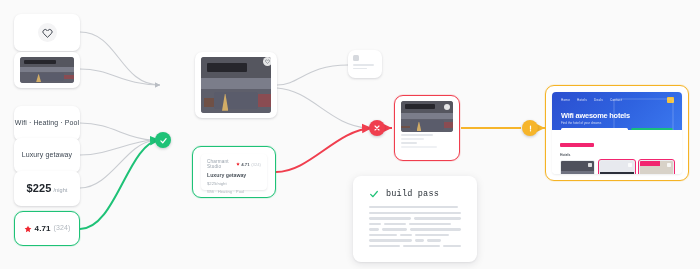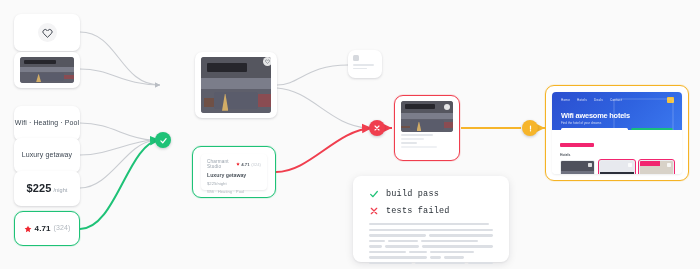--- a/index.html
+++ b/index.html
@@ -315,32 +315,26 @@
       </div>
       <div class="redcard-meta">
         <div class="skel" style="width:62%"></div>
         <div class="skel" style="width:44%;background:#eceef1"></div>
         <div class="skel" style="width:30%"></div>
         <div class="skel" style="width:70%;background:#eff1f4"></div>
       </div>
     </div>
   </div>
 
-  <div class="console" style="left:353px;top:176px;width:156px;height:86px;">
+  <div class="console" style="left:353px;top:176px;width:124px;height:86px;">
     <div class="c-row">
       <svg width="10" height="10" viewBox="0 0 24 24">
         <path d="M4 13 9.5 18.5 20 6" fill="none" stroke="#1ec277" stroke-width="3" stroke-linecap="round" stroke-linejoin="round"></path>
       </svg>
       <span class="c-txt">build pass</span>
-    </div>
-    <div class="c-row">
-      <svg width="10" height="10" viewBox="0 0 24 24">
-        <path d="M5.5 5.5 18.5 18.5 M18.5 5.5 5.5 18.5" fill="none" stroke="#f03e4e" stroke-width="3" stroke-linecap="round"></path>
-      </svg>
-      <span class="c-txt">tests failed</span>
     </div>
     <div class="c-lines" id="log-lines">
         <div style="display: flex; gap: 3px; margin-bottom: 3.2px;">
           <div class="c-line" style="width: 97%; margin-bottom: 0px;"></div>
         </div>
         <div style="display: flex; gap: 3px; margin-bottom: 3.2px;">
           <div class="c-line" style="width: 100%; margin-bottom: 0px;"></div>
         </div>
         <div style="display: flex; gap: 3px; margin-bottom: 3.2px;">
           <div class="c-line" style="width: 58%; margin-bottom: 0px;"></div>

